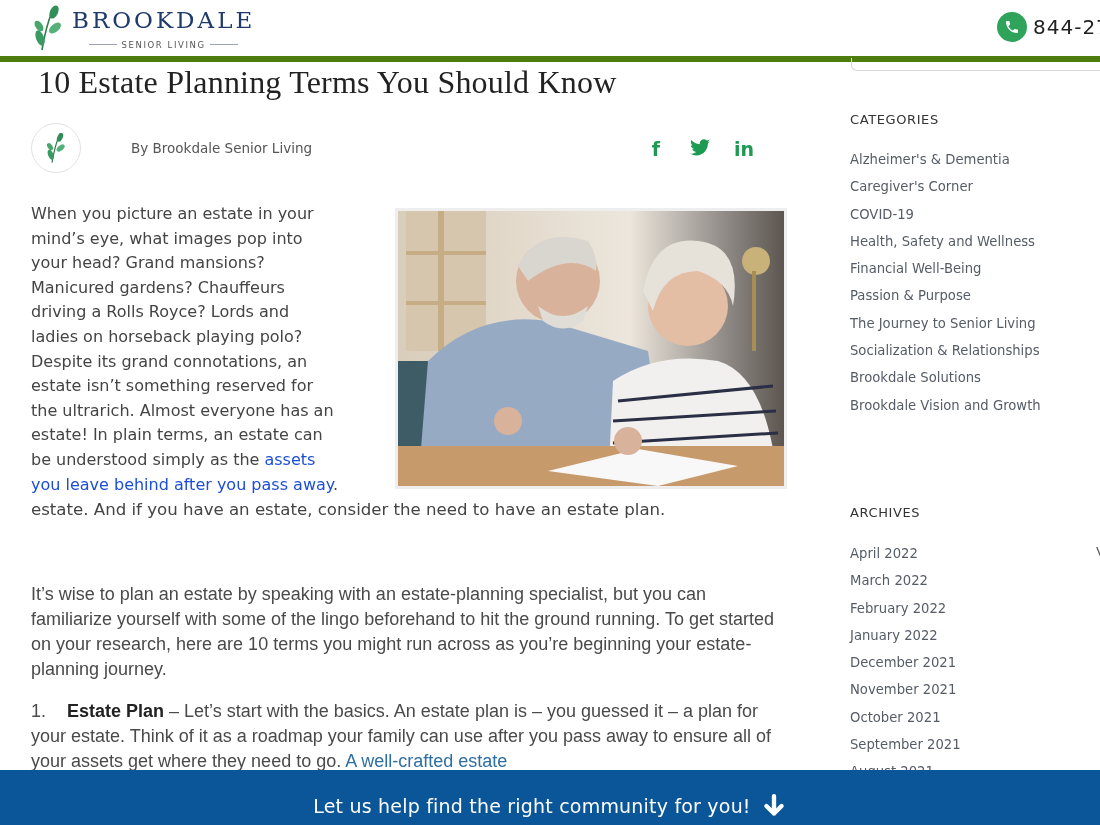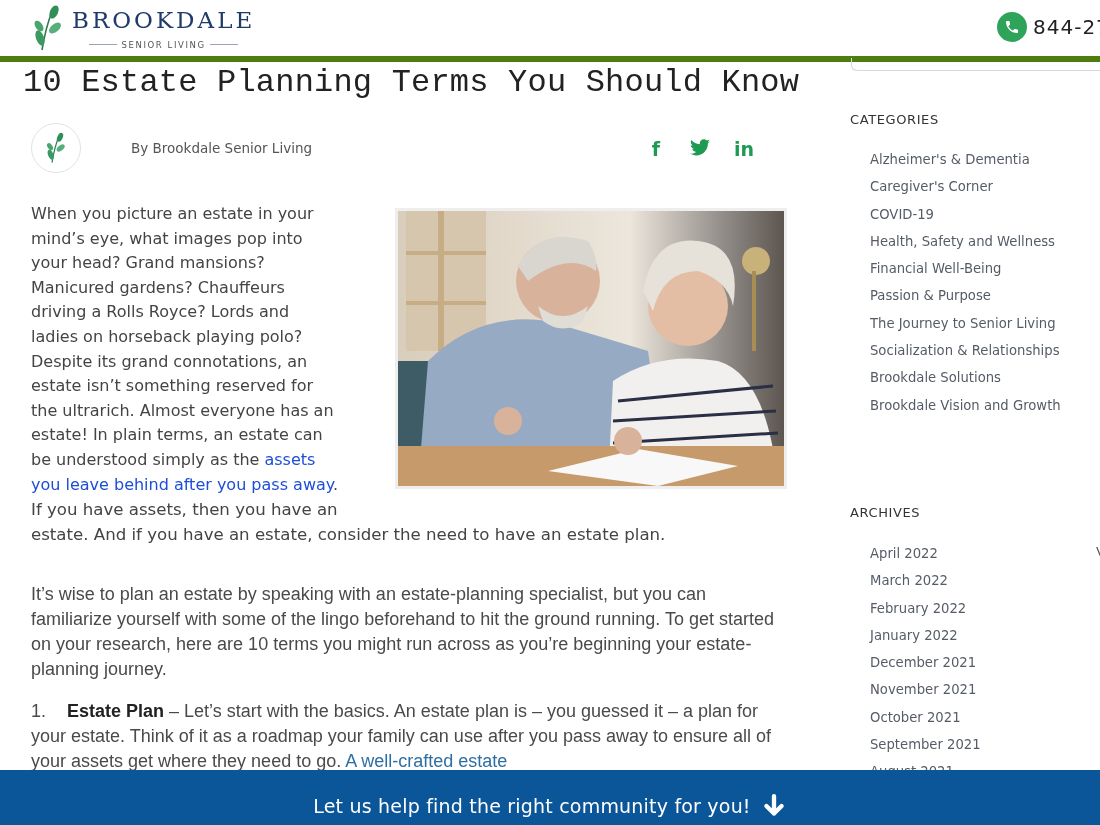--- a/index.html
+++ b/index.html
@@ -16,42 +16,42 @@
     .logo-sub .line { width: 28px; height: 1px; background: #9aa3b3; }
     .logo-sub span.txt { font-family: "DejaVu Sans", sans-serif; font-size: 8.5px; letter-spacing: 1.6px; color: #555; margin: 0 4px; }
     .phone { position: absolute; left: 997px; top: 12px; display: flex; align-items: center; }
     .phone-icon { width: 30px; height: 30px; border-radius: 50%; background: #2fa35a; display: flex; align-items: center; justify-content: center; }
     .phone-num { font-family: "DejaVu Sans", sans-serif; font-size: 20px; color: #222; margin-left: 6px; letter-spacing: 1px; white-space: nowrap; }
 
     
     .search-stub { position: absolute; left: 851px; top: 58px; width: 260px; height: 13px; border: 1px solid #d8d8d8; border-top: none; border-radius: 0 0 0 6px; }
 
     
-    .title { position: absolute; left: 23px; top: 64px; font-family: Liberation Mono, monospace; font-weight: 300; font-size: 32px; color: #222; letter-spacing: 0.2px; white-space: nowrap; }
+    .title { position: absolute; left: 38px; top: 64px; font-family: Liberation Serif, serif; font-weight: 300; font-size: 32px; color: #222; letter-spacing: 0.2px; white-space: nowrap; }
     .byline { position: absolute; left: 31px; top: 123px; display: flex; align-items: center; gap: 36px; }
     .avatar { width: 50px; height: 50px; border-radius: 50%; border: 1px solid #e2e2e2; display: flex; align-items: center; justify-content: center; background: #fff; }
     .byline-text { margin-left: 14px; font-size: 13.5px; color: #555; }
     .share { position: absolute; left: 645px; top: 138px; display: flex; gap: 22px; align-items: center; }
     .share .s { color: #1f9a52; font-weight: bold; font-size: 19px; width: 22px; text-align: center; cursor: pointer; }
 
     .para1 { position: absolute; left: 31px; top: 202px; width: 360px; font-size: 16px; line-height: 24.6px; color: #444; }
     .para1-cont { position: absolute; left: 31px; top: 498px; width: 780px; font-size: 16.6px; line-height: 24.6px; color: #444; }
     .link { color: #1d4ed8; cursor: pointer; }
     .photo { position: absolute; left: 395px; top: 208px; width: 392px; height: 281px; border: 3px solid #eeeeee; overflow: hidden; background: #d8c7b1; }
 
     .para2 { position: absolute; left: 31px; top: 582px; width: 760px; font-family: "Liberation Sans", sans-serif; font-size: 18px; line-height: 25px; color: #4a4a4a; }
     .item1 { position: absolute; left: 31px; top: 699px; width: 760px; font-family: "Liberation Sans", sans-serif; font-size: 18px; line-height: 25px; color: #4a4a4a; }
     .item1 .num { display: inline-block; width: 36px; }
     .item1 b { color: #222; }
     .item1 .link2 { color: #2d6ea3; cursor: pointer; }
 
     
     .side-h { position: absolute; left: 850px; font-size: 13px; letter-spacing: 0.6px; color: #333; }
     .side-list { position: absolute; left: 850px; list-style: none; }
-    .side-list li { font-size: 13.2px; color: #555c66; height: 27.3px; line-height: 16px; cursor: pointer; white-space: nowrap; margin-left: 20px; }
+    .side-list li { font-size: 13.2px; color: #555c66; height: 27.3px; line-height: 16px; cursor: pointer; white-space: nowrap; }
     .archive-edge { position: absolute; left: 1096px; top: 544px; font-size: 13px; color: #555; }
 
     
     .banner { position: absolute; left: 0; top: 770px; width: 1100px; height: 72px; background: #0b5698; display: flex; align-items: center; justify-content: center; cursor: pointer; }
     .banner-text { color: #ffffff; font-size: 19px; letter-spacing: 0.2px; }
     .banner-arrow { margin-left: 10px; width: 26px; height: 26px; }
   </style>
 </head>
 <body>
 
@@ -118,21 +118,20 @@
   <div>driving a Rolls Royce? Lords and</div>
   <div>ladies on horseback playing polo?</div>
   <div>Despite its grand connotations, an</div>
   <div>estate isn’t something reserved for</div>
   <div>the ultrarich. Almost everyone has an</div>
   <div>estate! In plain terms, an estate can</div>
   <div><span>be understood simply as the </span><span class="link">assets</span></div>
   <div><span class="link">you leave behind after you pass away</span><span>.</span></div>
 </div>
 <div class="para1-cont">
-  <div>If you have assets, then you have an</div>
   <div>estate. And if you have an estate, consider the need to have an estate plan.</div>
 </div>
 
 <div class="photo" title="Older couple smiling while signing documents at a table">
   <svg width="386" height="275" viewBox="0 0 386 275">
     <defs>
       <linearGradient id="bg" x1="0" y1="0" x2="1" y2="0">
         <stop offset="0" stop-color="#d9cdbb"></stop>
         <stop offset="0.6" stop-color="#ece6dc"></stop>
         <stop offset="0.85" stop-color="#8f8a86"></stop>

